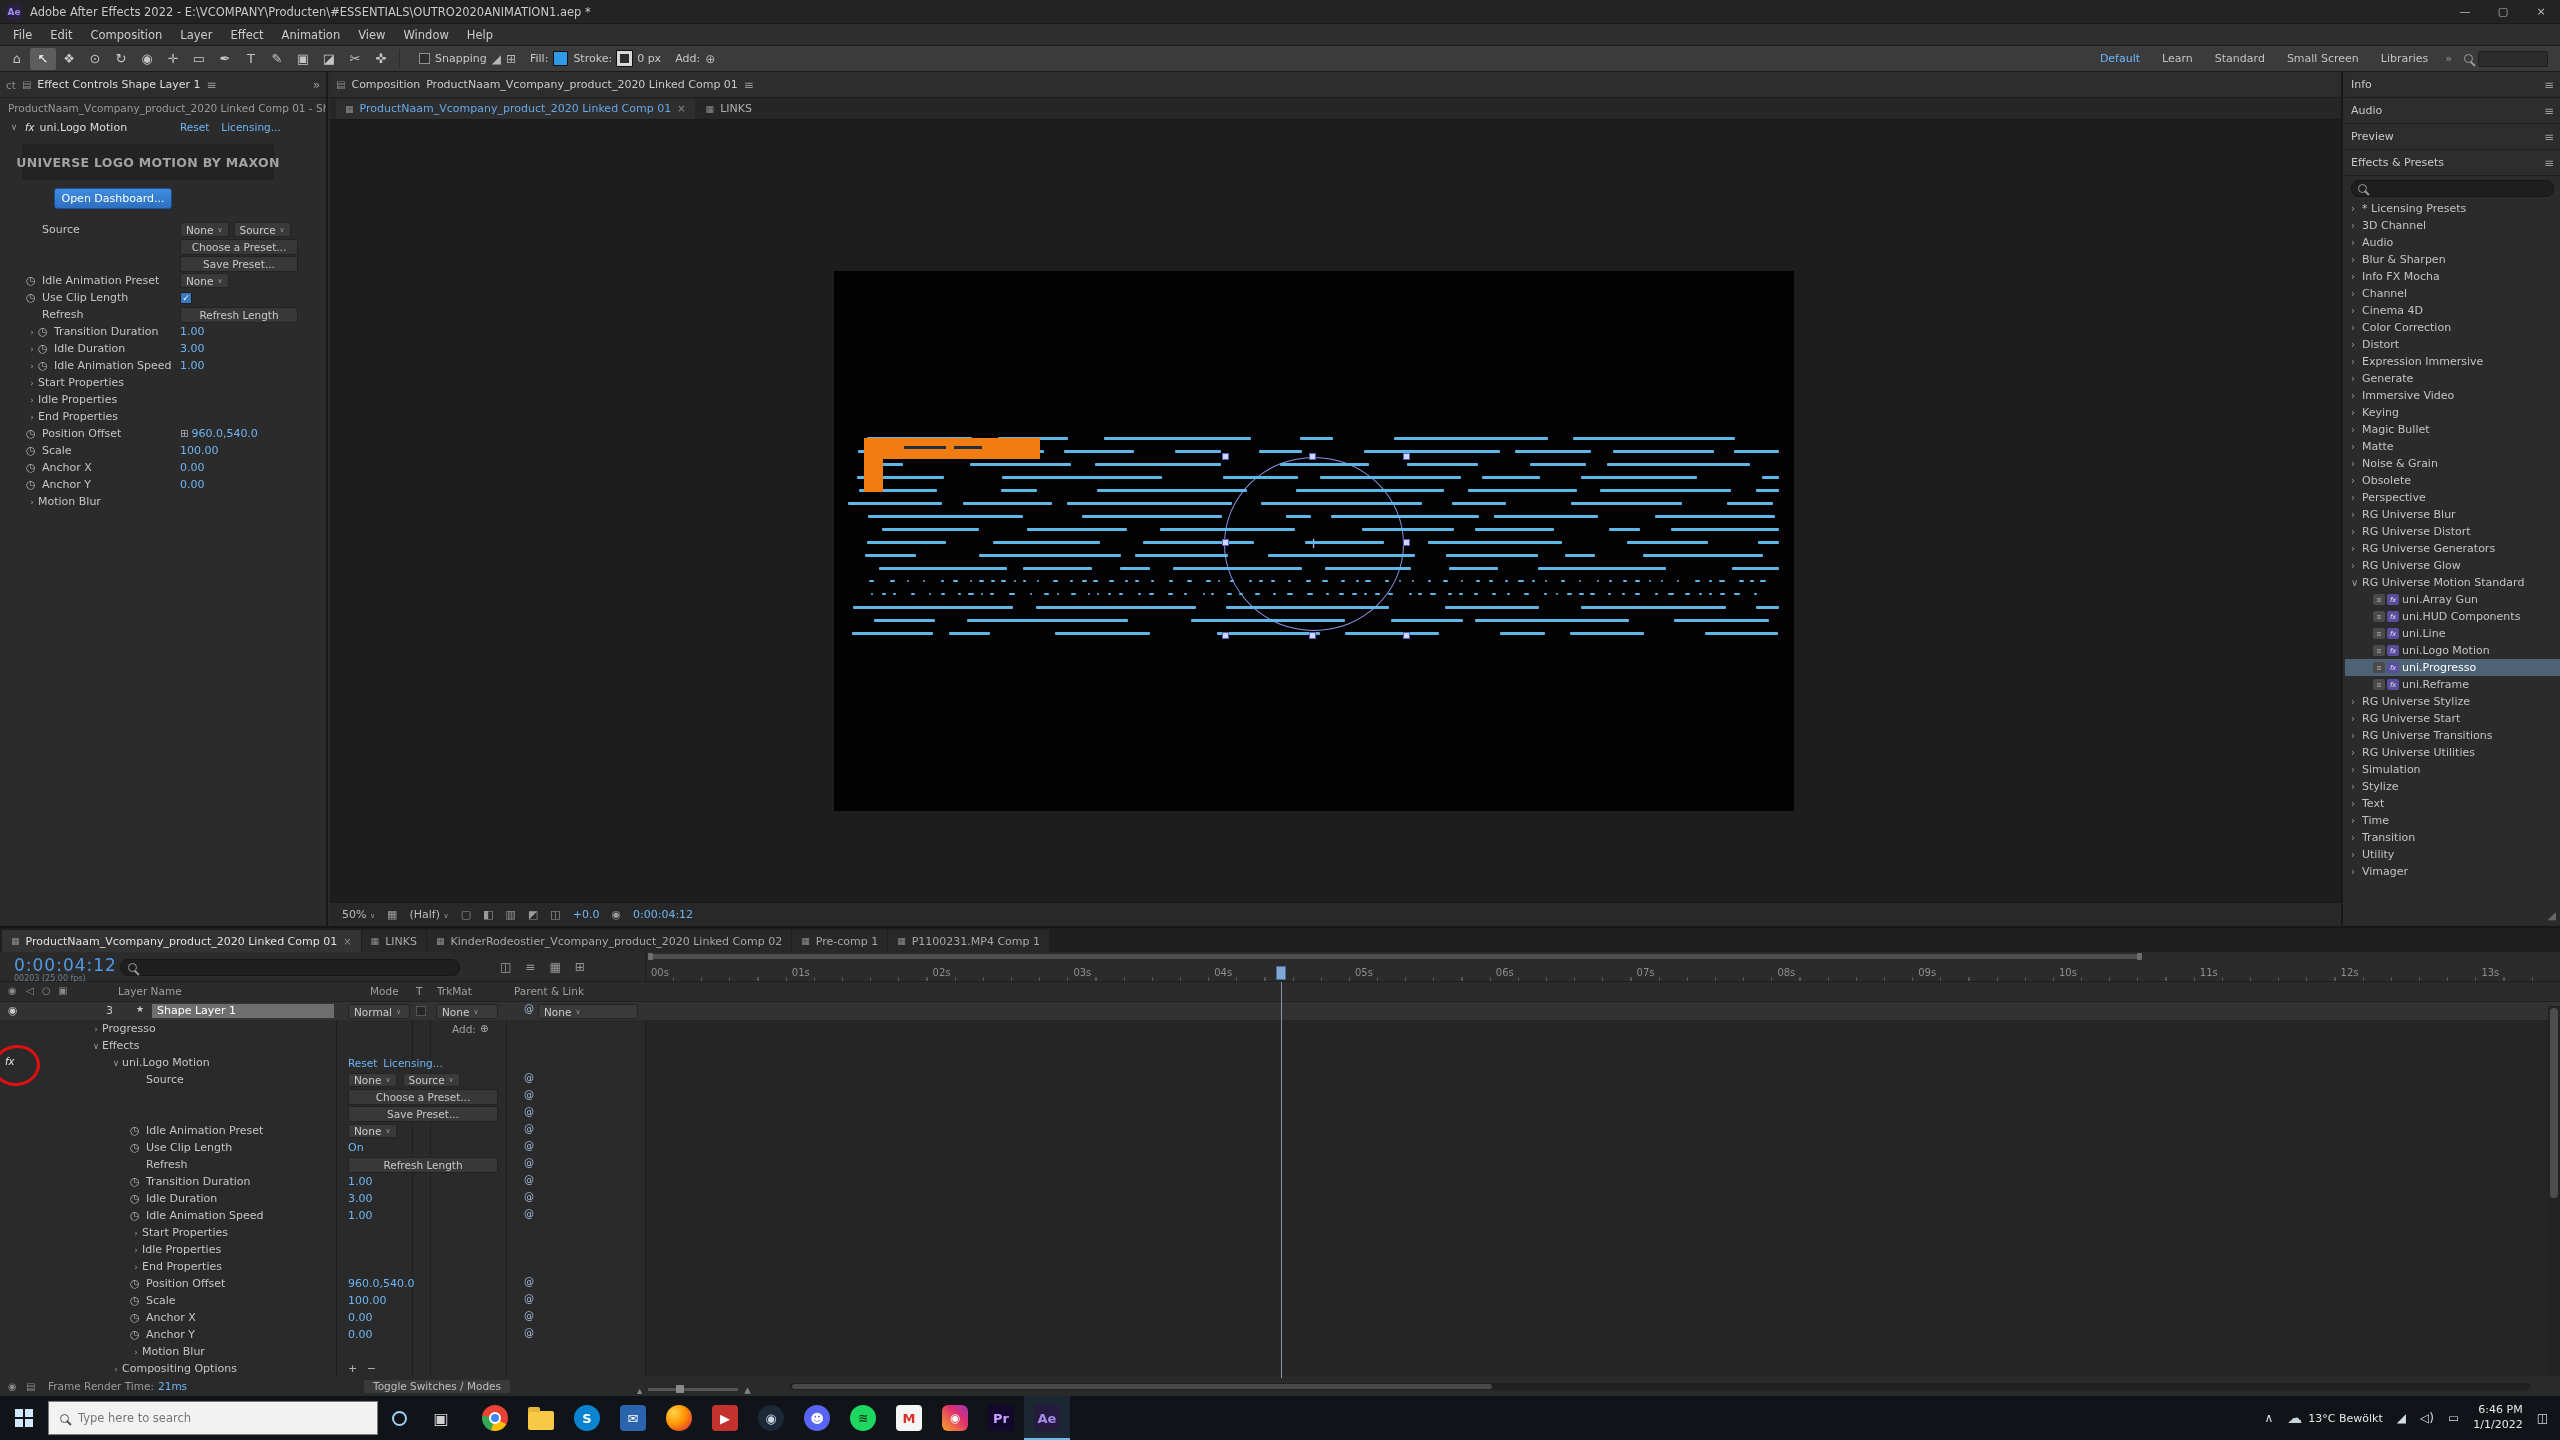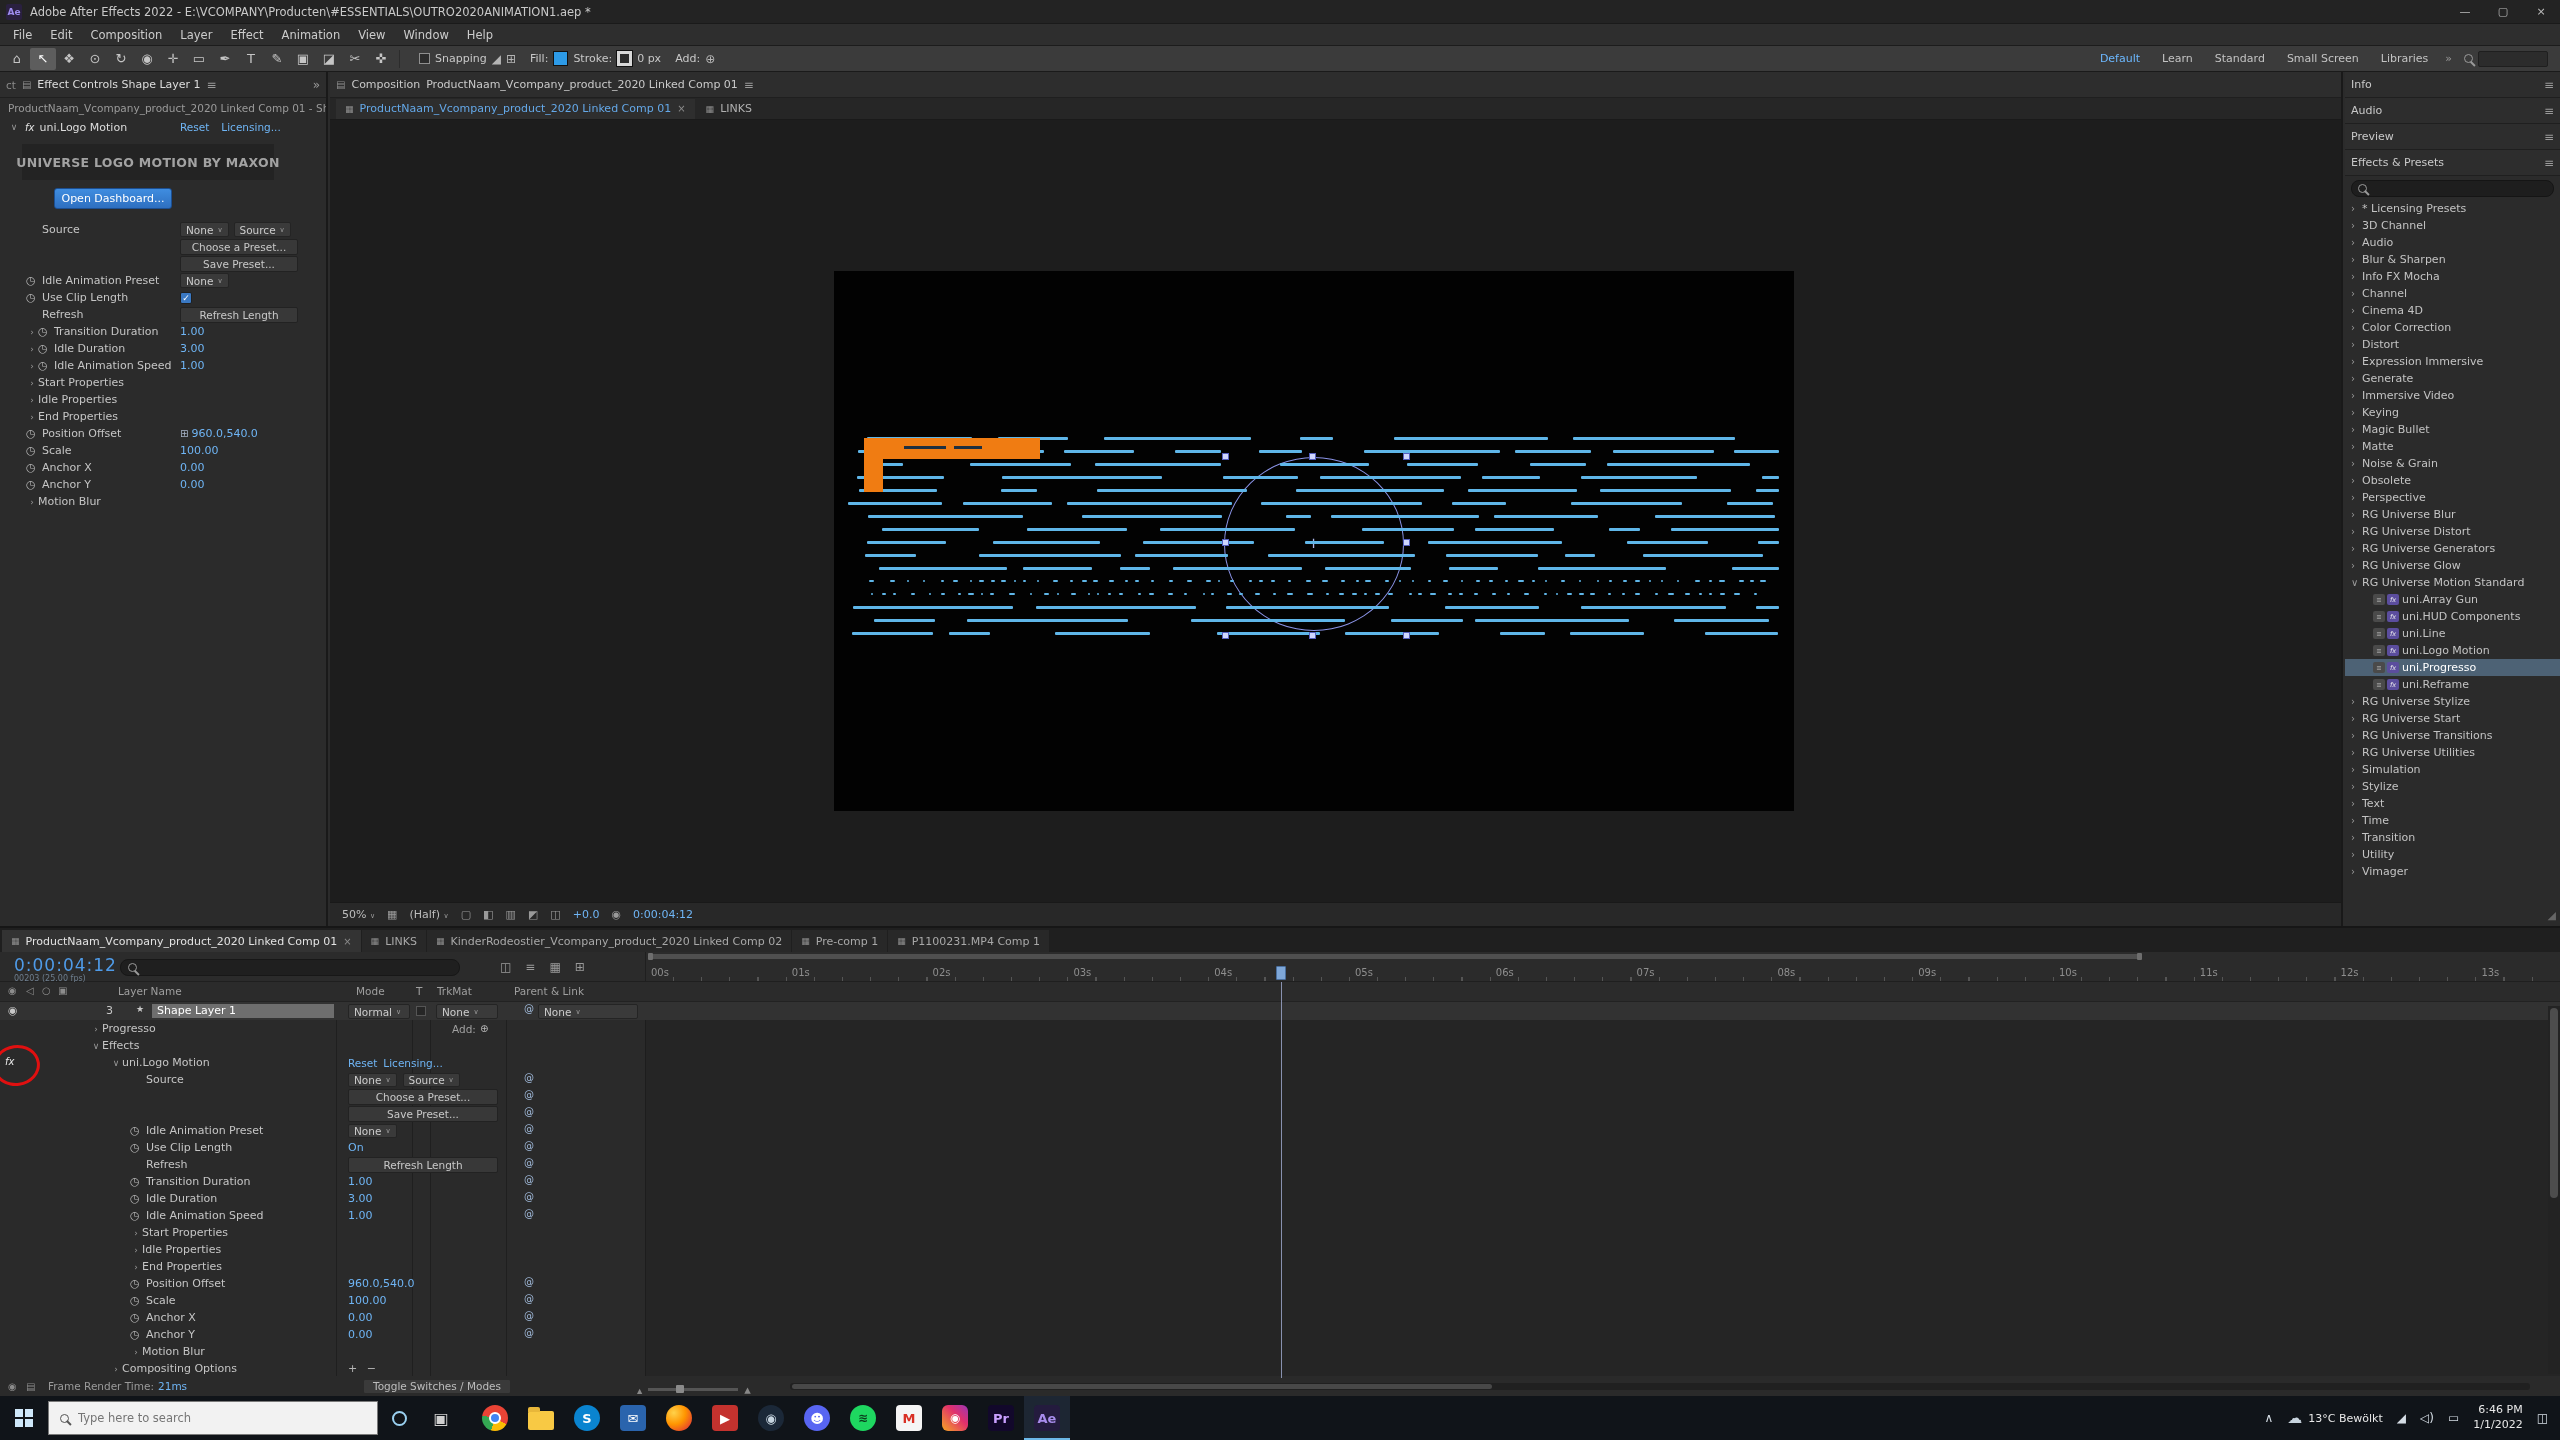--- a/index.html
+++ b/index.html
@@ -1056,21 +1056,21 @@
       <span class="ruler-ticks"></span>
       <span id="ruler-labels"><span class="rlabel" style="left: 5px;">00s</span><span class="rlabel" style="left: 145.8px;">01s</span><span class="rlabel" style="left: 286.6px;">02s</span><span class="rlabel" style="left: 427.4px;">03s</span><span class="rlabel" style="left: 568.2px;">04s</span><span class="rlabel" style="left: 709px;">05s</span><span class="rlabel" style="left: 849.8px;">06s</span><span class="rlabel" style="left: 990.6px;">07s</span><span class="rlabel" style="left: 1131.4px;">08s</span><span class="rlabel" style="left: 1272.2px;">09s</span><span class="rlabel" style="left: 1413px;">10s</span><span class="rlabel" style="left: 1553.8px;">11s</span><span class="rlabel" style="left: 1694.6px;">12s</span><span class="rlabel" style="left: 1835.4px;">13s</span></span>
     </div>
 
     <div class="tl-header">
       <span style="left:8px" class="pico">◉</span>
       <span style="left:26px" class="pico">◁</span>
       <span style="left:42px" class="pico">○</span>
       <span style="left:58px" class="pico">▣</span>
       <span style="left:118px">Layer Name</span>
-      <span style="left:356px">Mode</span>
+      <span style="left:370px">Mode</span>
       <span style="left:416px">T</span>
       <span style="left:437px">TrkMat</span>
       <span style="left:514px">Parent &amp; Link</span>
     </div>
 
     <div class="tl-body">
       <div class="tl-rightbg"></div>
       <div class="lbar"></div>
       <div class="coldiv" style="left:336px"></div>
       <div class="coldiv" style="left:412px"></div>

